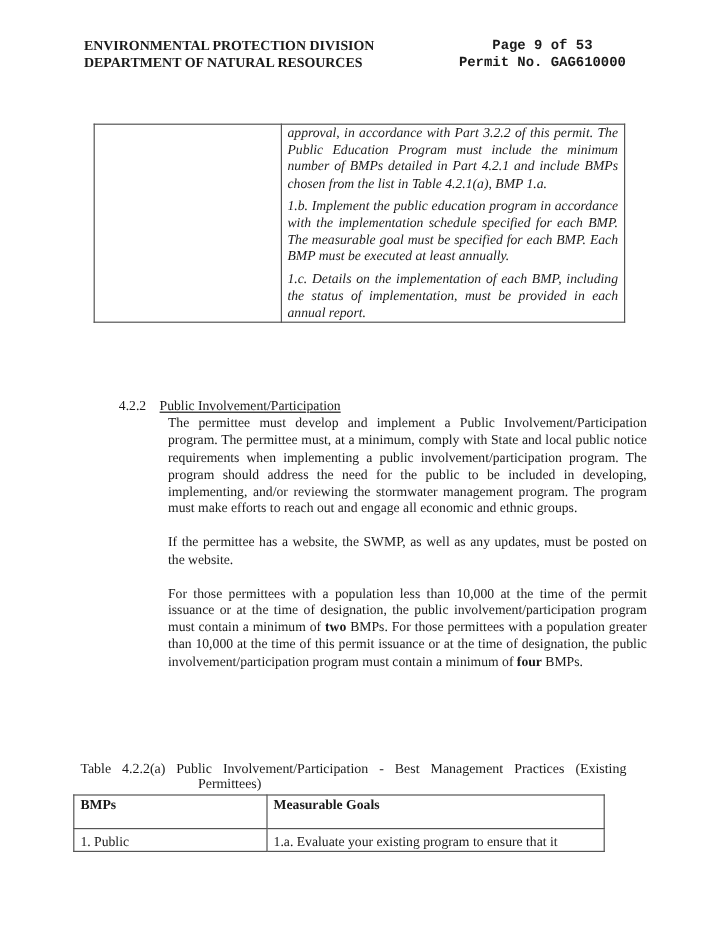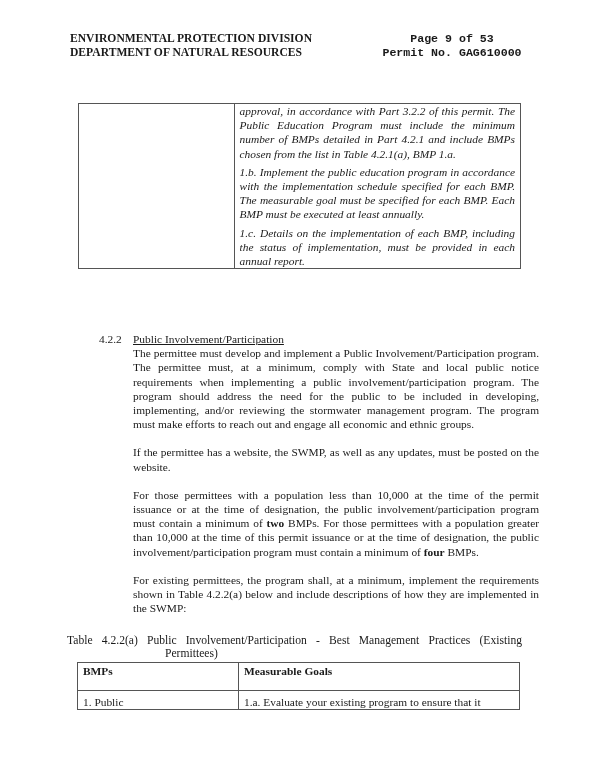--- a/index.html
+++ b/index.html
@@ -65,40 +65,40 @@
       display: inline-block;
       width: 34px;
     }
     .section-title {
       text-decoration: underline;
     }
     .section-body {
       margin-left: 34px;
     }
     .section-body p {
-      margin: 0 0 14px 0;
+      margin: 0 0 14px 7px;
       text-align: justify;
     }
     .section-body p:last-child { margin-bottom: 0; }
 
     .table-caption {
       position: absolute;
       left: 67px;
       top: 634px;
       width: 455px;
       font-weight: normal;
       font-size: 11.6px;
       line-height: 13px;
       text-align: justify;
     }
     .table-caption .cap-line1 { display: block; text-align: justify; text-align-last: justify; }
     .table-caption .cap-line2 { display: block; padding-left: 98px; }
 
     #table-bottom {
-      left: 77px;
+      left: 61px;
       top: 662px;
       width: 443px;
     }
     #table-bottom th {
       text-align: left;
       font-weight: bold;
       height: 26px;
       padding-top: 1px;
     }
     #table-bottom th.col1 { width: 150px; }
@@ -133,21 +133,20 @@
   </table>
 
 <div class="section">
   <div class="section-heading">
     <span class="section-num">4.2.2</span><span class="section-title">Public Involvement/Participation</span>
   </div>
   <div class="section-body">
     <p>The permittee must develop and implement a Public Involvement/Participation program. The permittee must, at a minimum, comply with State and local public notice requirements when implementing a public involvement/participation program. The program should address the need for the public to be included in developing, implementing, and/or reviewing the stormwater management program. The program must make efforts to reach out and engage all economic and ethnic groups.</p>
     <p>If the permittee has a website, the SWMP, as well as any updates, must be posted on the website.</p>
     <p><span>For those permittees with a population less than 10,000 at the time of the permit issuance or at the time of designation, the public involvement/participation program must contain a minimum of </span><b>two</b><span> BMPs.  For those permittees with a population greater than 10,000 at the time of this permit issuance or at the time of designation, the public involvement/participation program must contain a minimum of </span><b>four</b><span> BMPs.</span></p>
-    <p>For existing permittees, the program shall, at a minimum, implement the requirements shown in Table 4.2.2(a) below and include descriptions of how they are implemented in the SWMP:</p>
   </div>
 </div>
 
 <div class="table-caption">
   <span class="cap-line1">Table 4.2.2(a) Public Involvement/Participation - Best Management Practices (Existing</span>
   <span class="cap-line2">Permittees)</span>
 </div>
 
 <table class="bmp" id="table-bottom">
   <tbody>

